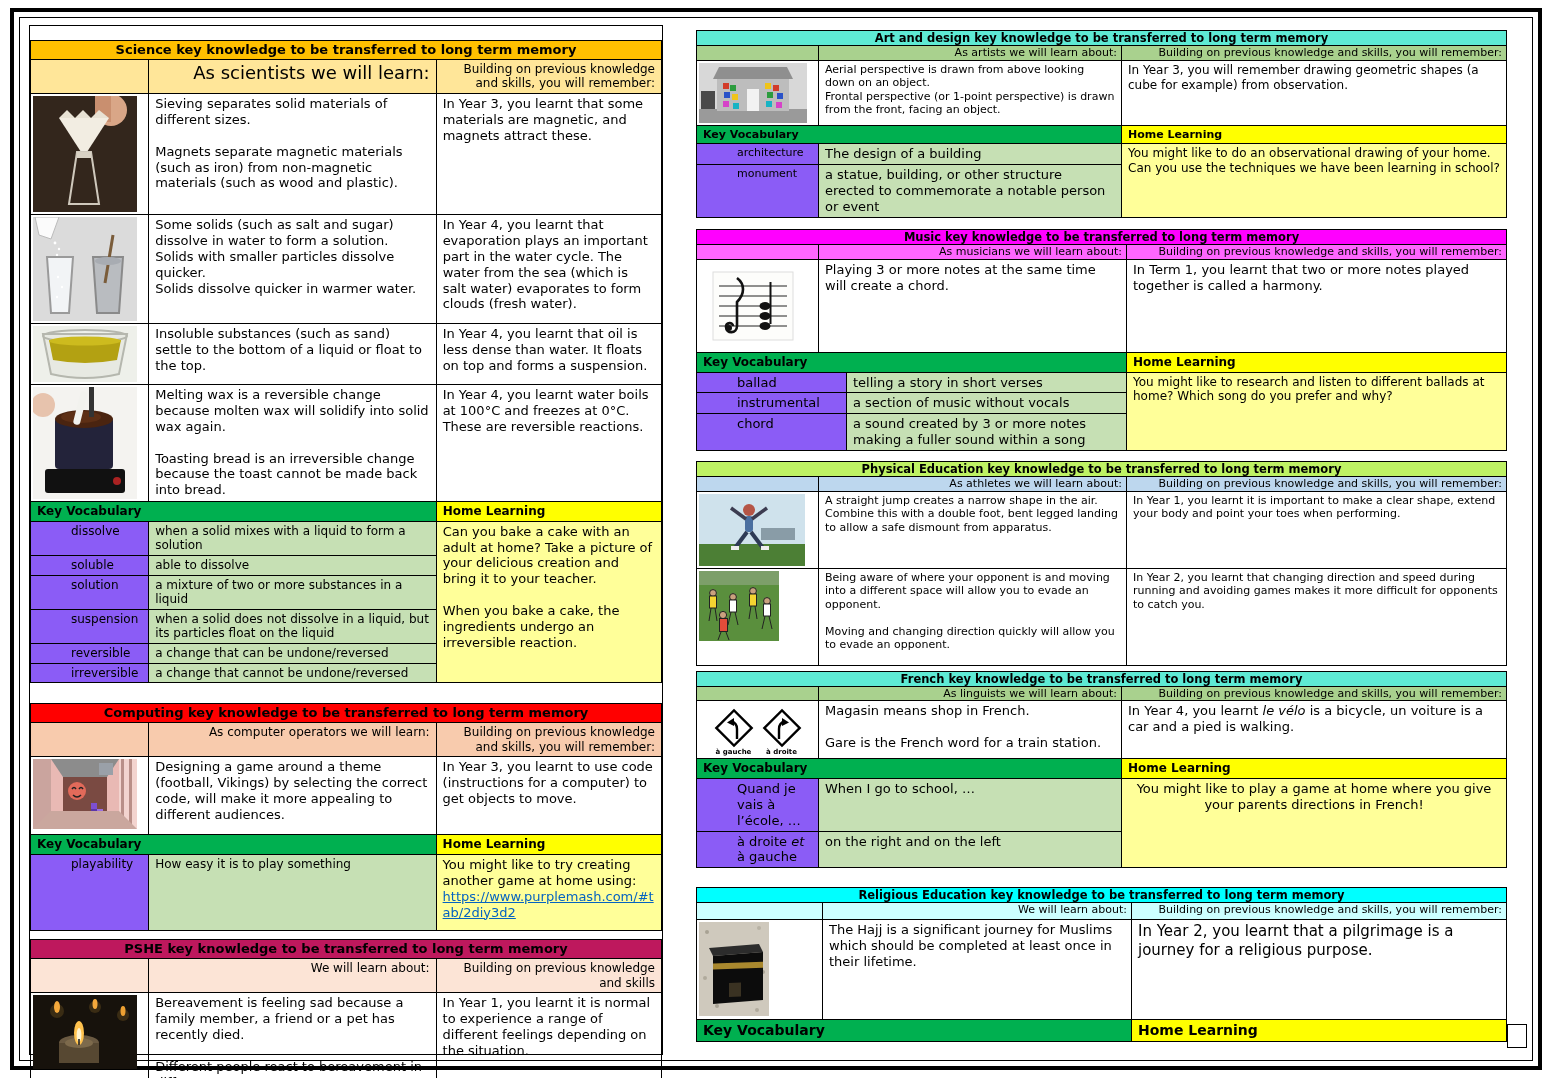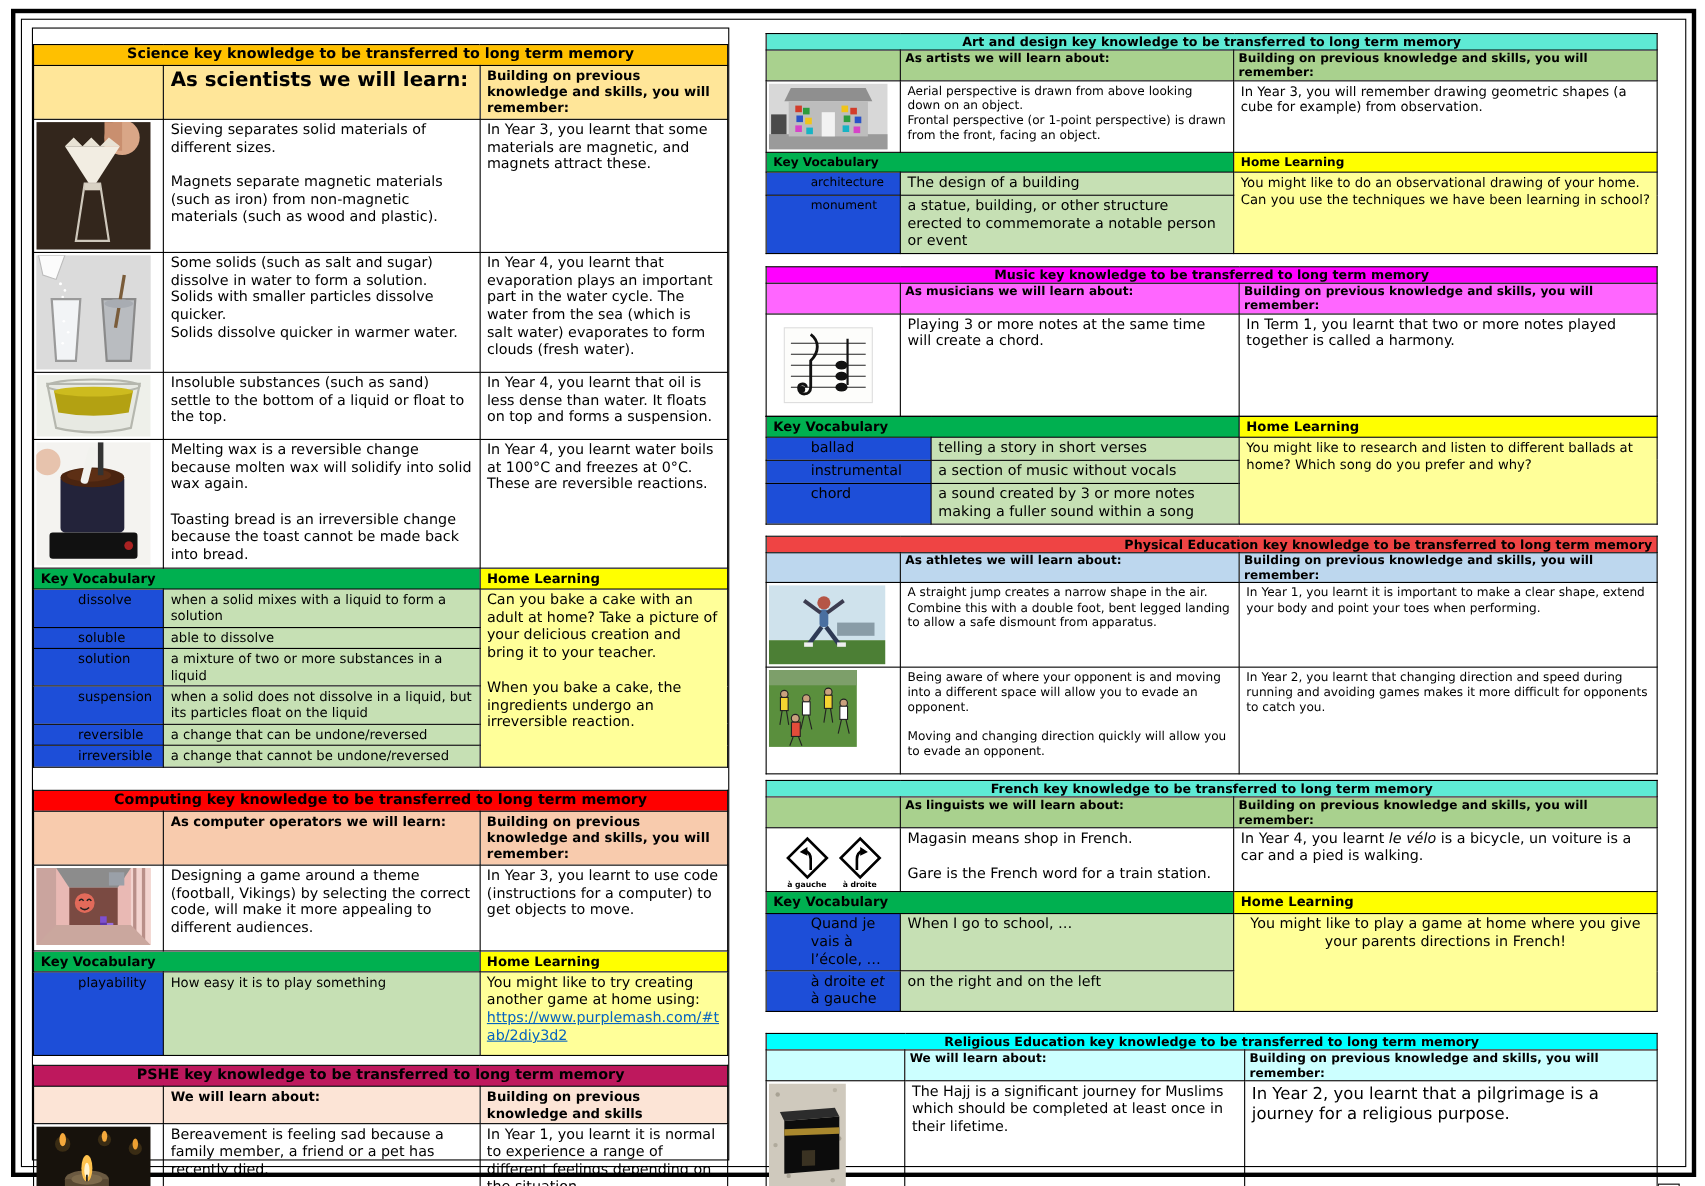--- a/index.html
+++ b/index.html
@@ -9,39 +9,39 @@
   .cols{position:absolute;left:9px;top:7px;display:flex;gap:33px;align-items:flex-start;}
   .leftcol{width:634px;height:1030px;border:1px solid #000;box-sizing:border-box;}
   .rightcol{width:812px;margin-top:5px;}
   table{border-collapse:collapse;table-layout:fixed;}
   td{border:1px solid #000;padding:2px 6px;vertical-align:top;font-size:13px;line-height:1.22;overflow:hidden;}
   .t-left{width:632px;}
   .t-right{width:810px;}
   .t-right td{font-size:12px;}
   .title{text-align:center;font-weight:bold;font-size:13px;padding:1px 4px;}
   .t-right .title{font-size:11.5px;padding:0 4px;}
-  .sub{text-align:left;font-weight:bold;font-size:12px;}
+  .sub{text-align:right;font-weight:normal;font-size:12px;}
   .t-right .sub{font-size:11px;padding:0 4px;}
   .big{font-size:18px;}
   .kv{background:#00B050;font-weight:bold;font-size:12px;}
   .hl{background:#FFFF00;font-weight:bold;font-size:12px;}
-  .vt{background:#1d4ed8;font-size:12px;padding-left:40px;}
+  .vt{background:#8b5cf6;font-size:12px;padding-left:40px;}
   .vd{background:#C6E0B4;font-size:12px;}
   .home{background:#FFFF99;}
   .ml{white-space:pre-line;}
   .ctr{text-align:center;}
   .imgcell{padding:2px;}
   .gap20{height:20px;} .gap8{height:8px;} .gap11{height:11px;} .gap10{height:10px;} .gap5{height:5px;} .gap19{height:19px;}
   .mt14{margin-top:14px;}
   .orange{background:#FFC000;margin-left:20px;} .cream{background:#FFE699;}
   .red{background:#FF0000;} .peach{background:#F8CBAD;}
   .paleyel{background:#be185d;} .tan{background:#FCE4D6;}
   .green{background:#5eead4;} .ltgreen{background:#A9D18E;}
   .magenta{background:#FF00FF;} .ltmagenta{background:#FF66FF;}
-  .blue{background:#ef4444;text-align:right;} .ltblue{background:#BDD7EE;}
+  .blue{background:#bef264;} .ltblue{background:#BDD7EE;}
   .cyan{background:#00FFFF;} .ltcyan{background:#CCFFFF;}
   .sm{font-size:11px !important;}
   .lg{font-size:14px !important;}
   a.link{color:#0563C1;text-decoration:underline;word-break:break-all;margin-top:17px;}
   .re-wrap{position:relative;}
   .re-tab{position:absolute;right:-19px;top:137px;width:18px;height:22px;border:1px solid #000;background:#fff;}
   .signs{display:flex;gap:6px;justify-content:center;padding-top:4px;}
   .sign{text-align:center;font-size:7px;font-weight:bold;line-height:1;}
   svg{display:block;}
 </style>

